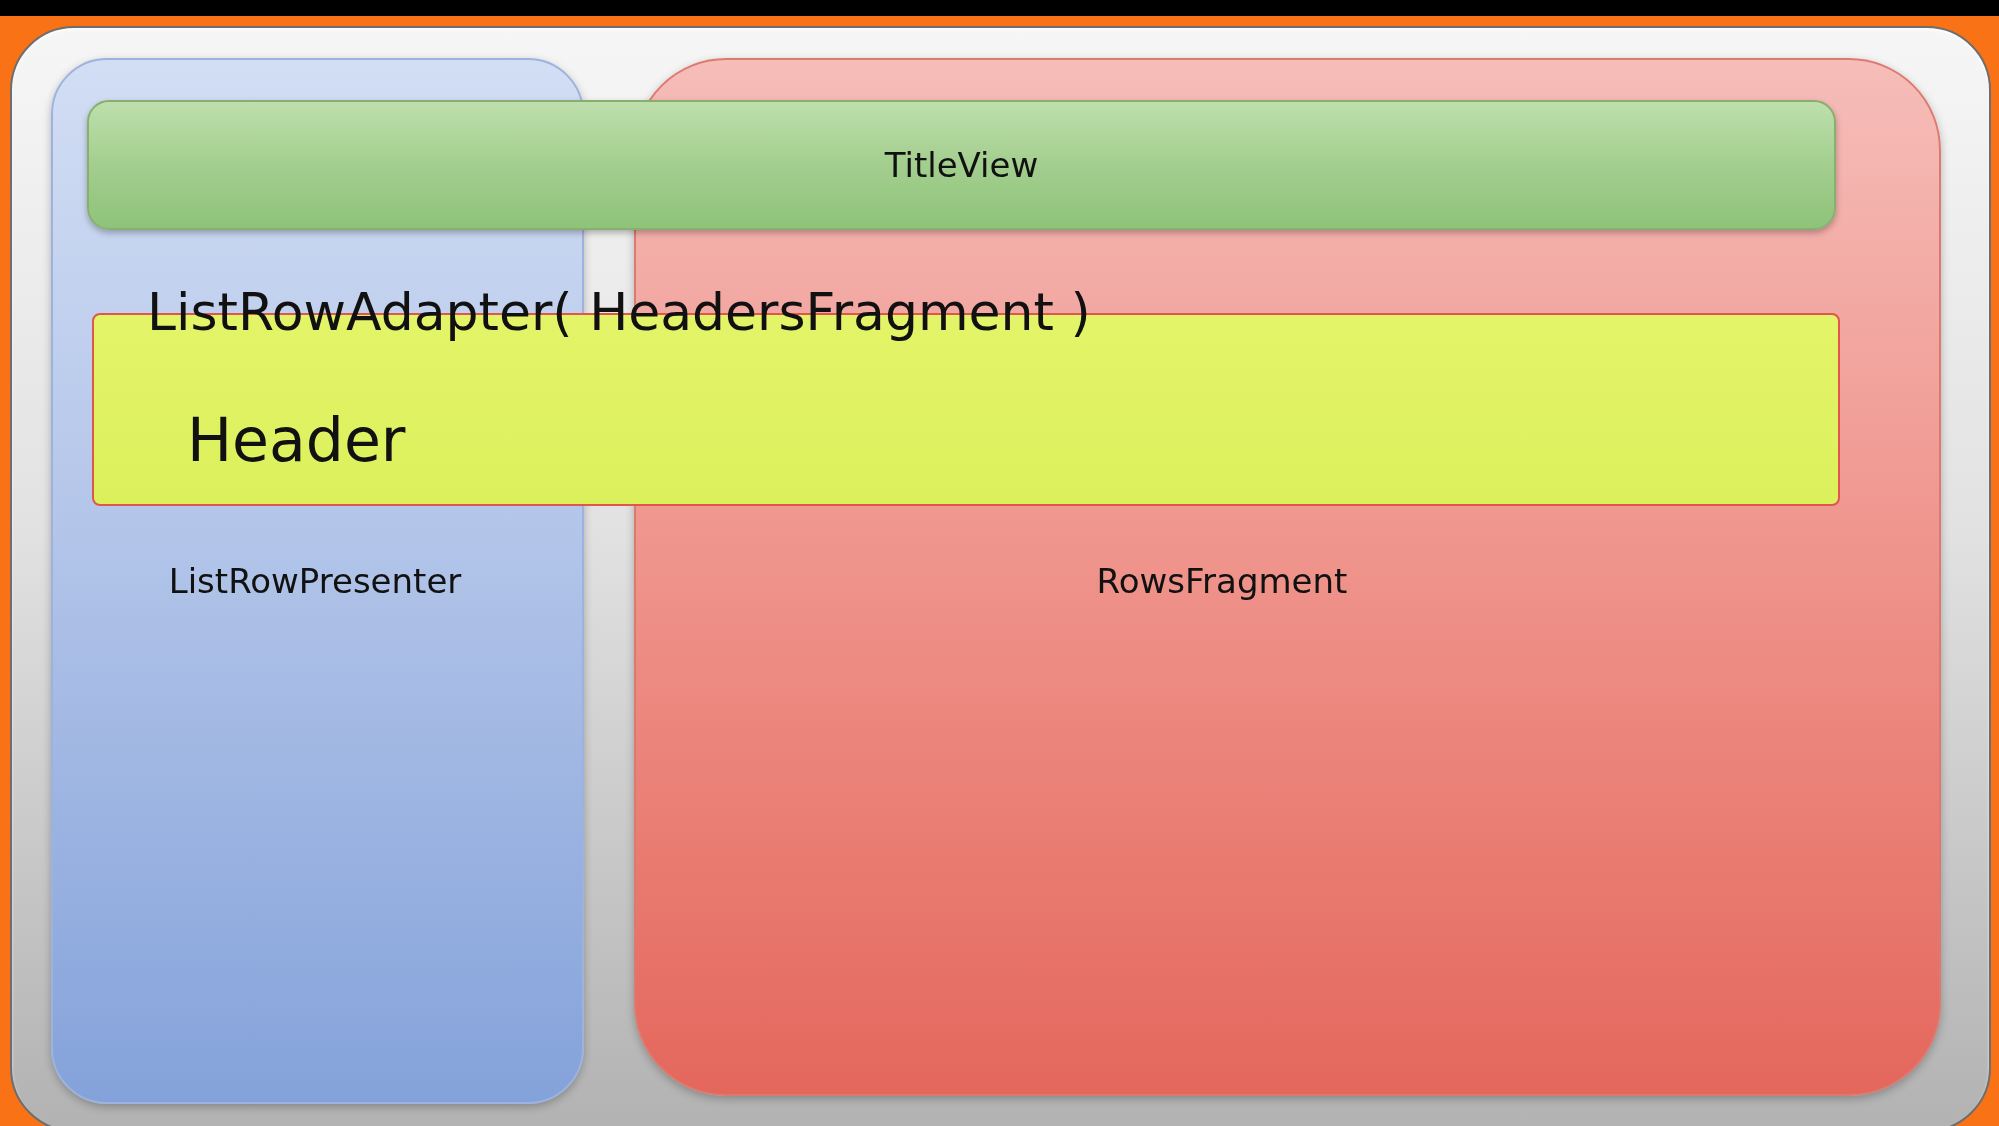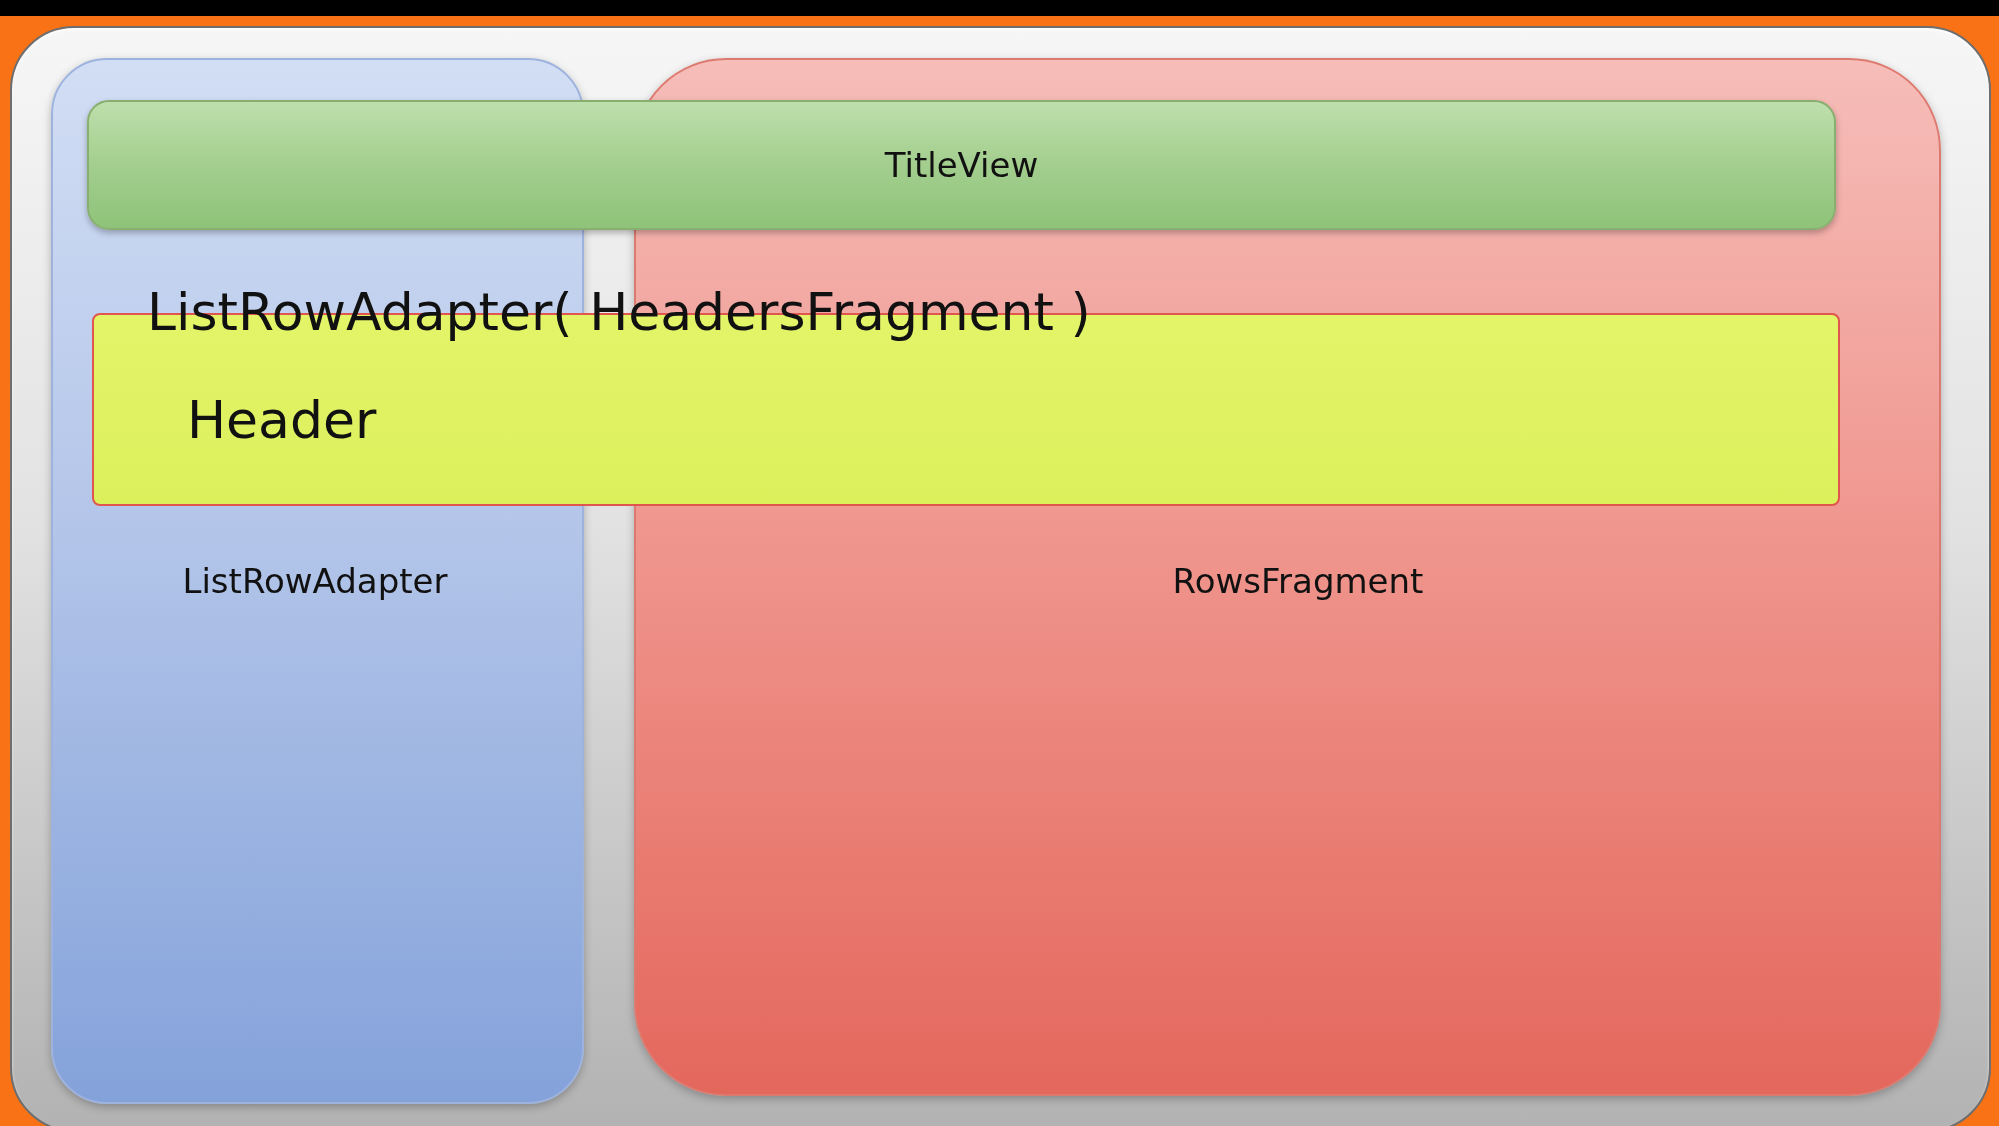--- a/index.html
+++ b/index.html
@@ -71,23 +71,23 @@
   }
   .adapter-caption {
     position: absolute;
     left: 147px; top: 266px;
     font-size: 52px;
     color: #111111;
     white-space: nowrap;
   }
   .header-label {
     position: absolute;
-    left: 187px; top: 404px;
+    left: 187px; top: 424px;
     transform: translateY(-50%);
-    font-size: 52px;
+    font-size: 60px;
     color: #111111;
     white-space: nowrap;
   }
   .card-adapter-label {
     position: absolute;
     left: 789px; top: 404px;
     transform: translateY(-50%);
     font-size: 52px;
     color: #111111;
     white-space: nowrap;
@@ -95,21 +95,21 @@
   .headers-fragment-label {
     position: absolute;
     left: 315px; top: 565px;
     transform: translate(-50%, -50%);
     font-size: 34px;
     color: #111111;
     white-space: nowrap;
   }
   .rows-fragment-label {
     position: absolute;
-    left: 1298px; top: 565px;
+    left: 1222px; top: 565px;
     transform: translate(-50%, -50%);
     font-size: 34px;
     color: #111111;
     white-space: nowrap;
     text-align: center;
   }
 </style>
 </head>
 <body>
 
@@ -125,17 +125,17 @@
     <span class="title-bar-label">TitleView</span>
   </div>
 
   <div class="adapter-bar"></div>
 
   <span class="adapter-caption">ListRowAdapter( HeadersFragment )</span>
 
   <span class="header-label">Header</span>
 
 
-  <span class="headers-fragment-label">ListRowAdapter</span>
+  <span class="headers-fragment-label">ListRowPresenter</span>
 
   <span class="rows-fragment-label">RowsFragment</span>
 
 </div>
 
 </body></html>

